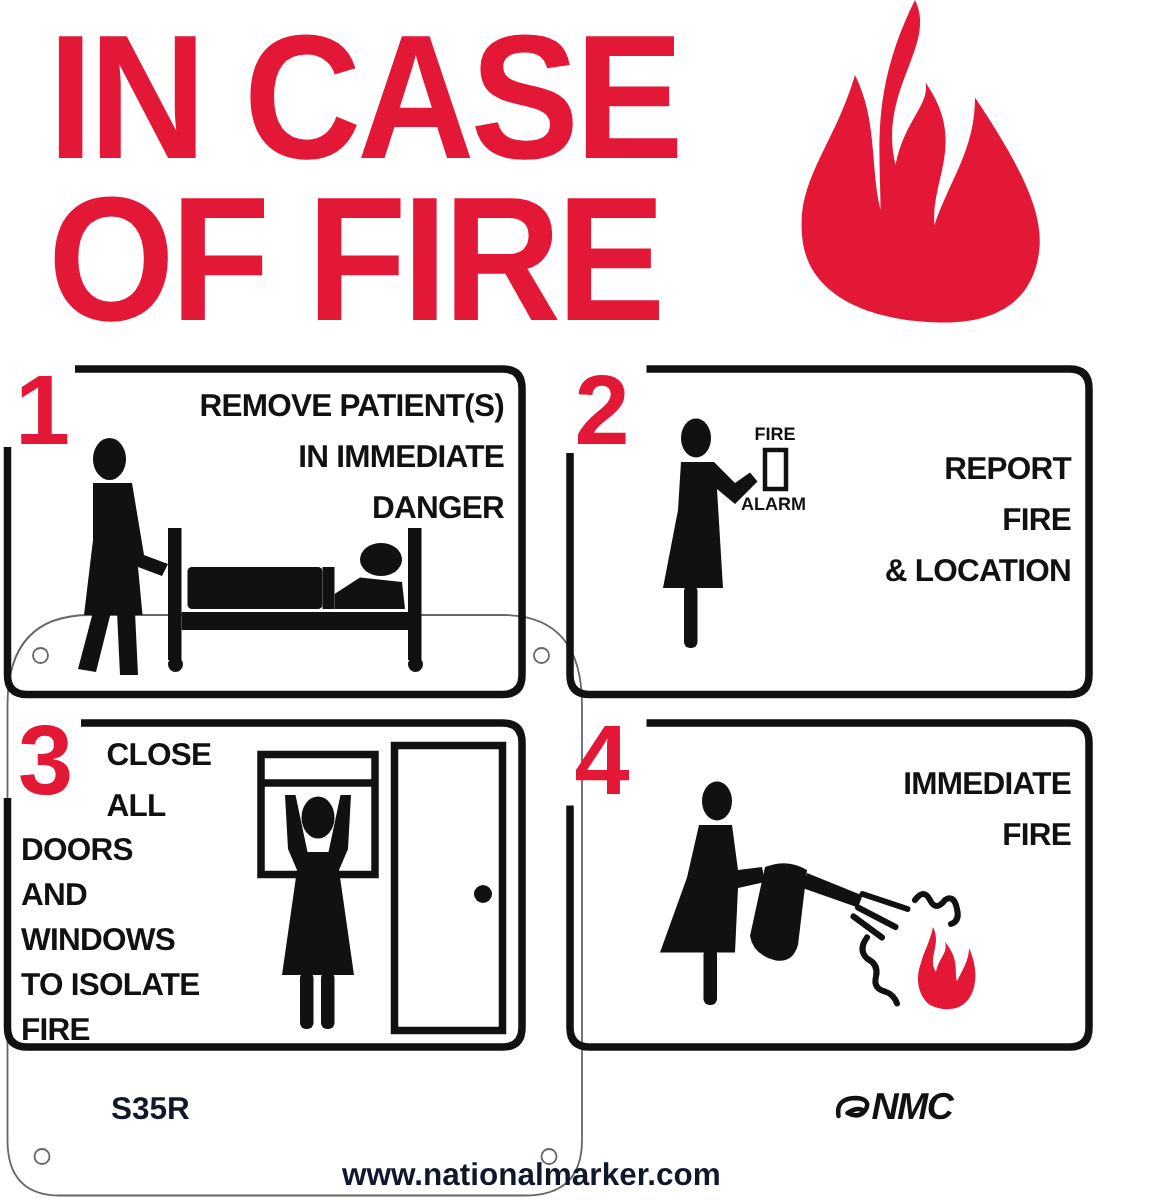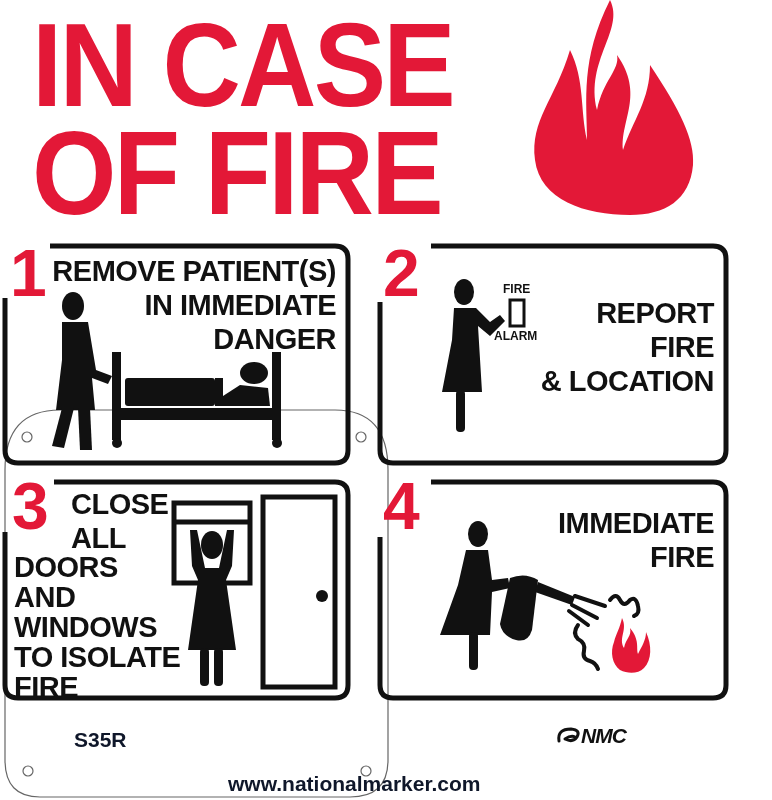--- a/index.html
+++ b/index.html
@@ -9,21 +9,21 @@
     position: absolute; left: 32px; color: #e31837; font-weight: 700;
     font-family: "Liberation Sans", sans-serif; font-size: 118px; line-height: 1; letter-spacing: -3px;
     transform: scaleX(0.92); transform-origin: left top;
   }
   .num {
     position: absolute; color: #e31837; font-weight: 700; font-size: 66px; line-height: 1;
     font-family: "Liberation Sans", sans-serif;
   }
   .ptext {
     position: absolute; color: #111; font-weight: 700; font-family: "Liberation Sans", sans-serif;
-    font-size: 29px; line-height: 34px; letter-spacing: -0.5px; white-space: pre;
+    font-size: 21px; line-height: 34px; letter-spacing: -0.5px; white-space: pre;
   }
   .footer { position: absolute; font-weight: 700; color: #0f172a; font-family: "Liberation Sans", sans-serif; font-size: 21px; }
   .small-label { position: absolute; font-weight: 700; font-size: 12px; color: #111; font-family: "Liberation Sans", sans-serif; }
   svg { position: absolute; overflow: visible; }
 </style>
 </head>
 <body>
 
 <svg width="772" height="800" style="left:0;top:0;">
   <path d="M5 470 Q5 410 60 410 L335 410 Q388 410 388 470 L388 760 Q388 797 350 797 L40 797 Q5 797 5 760 Z" fill="none" stroke="#666" stroke-width="1.2"></path>
@@ -140,14 +140,14 @@
     <path d="M622 618 C628 630 618 638 624 648 C626 638 632 636 630 628 C640 640 636 648 638 654 C642 646 646 640 646 632 C652 645 652 660 644 668 C638 674 628 674 620 670 C612 664 610 652 614 642 C616 634 620 628 622 618 Z" fill="#e31837"></path>
   </svg>
 </div>
 
 <div class="footer" style="left:74px;top:728px;">S35R</div>
 <div class="footer" style="left:228px;top:772px;text-align:center;">www.nationalmarker.com</div>
 <div class="abs" style="left:555px;top:724px;display:flex;align-items:center;">
   <svg width="28" height="22" style="position:relative;">
     <path d="M4 16 Q2 4 16 4 Q26 5 22 12 Q18 18 10 14 M10 14 Q16 10 20 12" fill="none" stroke="#111" stroke-width="3" stroke-linecap="round"></path>
   </svg>
-  <span style="font-weight:700;font-style:italic;font-size:21px;color:#111;letter-spacing:-1px;font-family:'Liberation Sans', sans-serif;margin-left:-2px;">NMC</span>
+  <span style="font-weight:700;font-style:italic;font-size:25px;color:#111;letter-spacing:-1px;font-family:'Liberation Sans', sans-serif;margin-left:-2px;">NMC</span>
 </div>
 
 </body></html>

